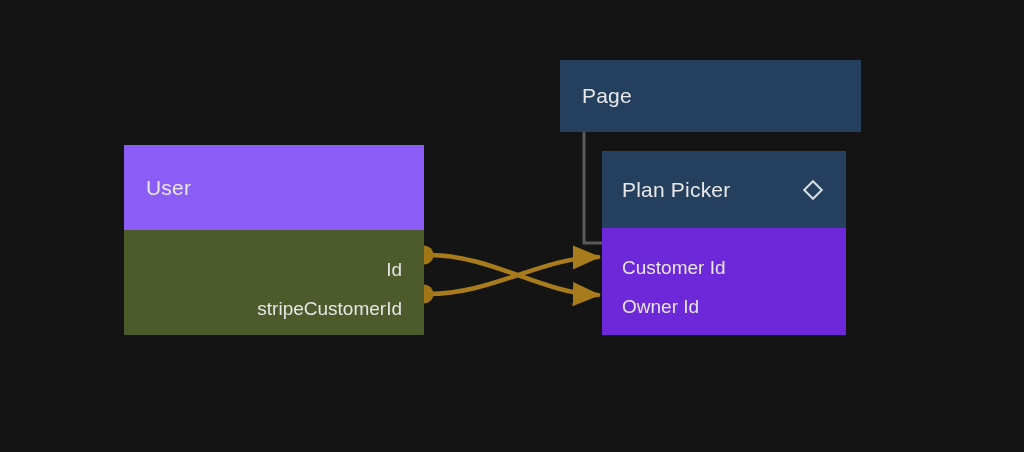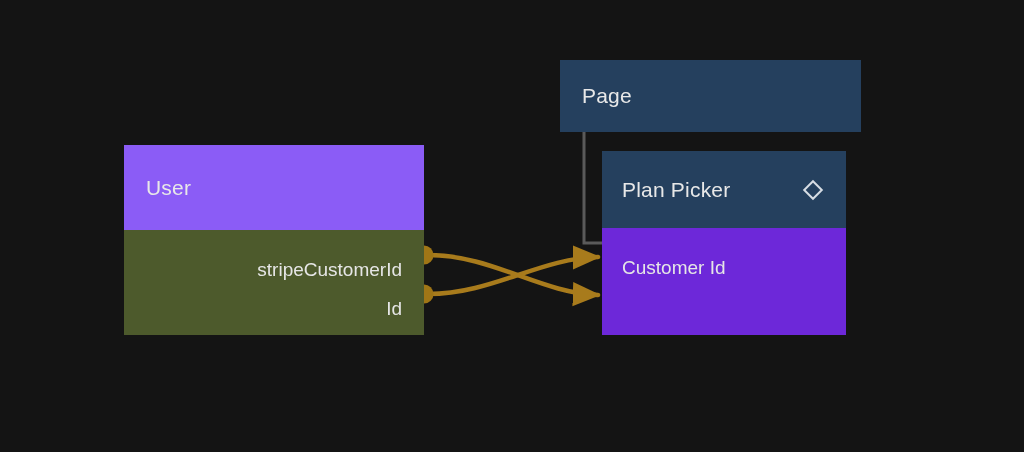--- a/index.html
+++ b/index.html
@@ -145,24 +145,24 @@
     <circle cx="424" cy="255" r="9.5" fill="#a07616"></circle>
     <circle cx="424" cy="294" r="9.5" fill="#a07616"></circle>
   </svg>
 
   <div class="node" id="node-user">
     <div class="node-header">
       <span class="node-title">User</span>
     </div>
     <div class="node-body">
       <div class="field-row">
-        <span class="field-label">stripeCustomerId</span>
+        <span class="field-label">Id</span>
       </div>
       <div class="field-row">
-        <span class="field-label">Id</span>
+        <span class="field-label">stripeCustomerId</span>
       </div>
     </div>
   </div>
 
   <div class="node" id="node-page">
     <div class="node-header">
       <span class="node-title">Page</span>
     </div>
   </div>
 
@@ -172,16 +172,19 @@
       <span>
         <svg class="diamond-icon" viewBox="0 0 22 22">
           <path d="M11,2.2 L19.8,11 L11,19.8 L2.2,11 Z" fill="none" stroke="#d7dde4" stroke-width="2" stroke-linejoin="miter"></path>
         </svg>
       </span>
     </div>
     <div class="node-body">
       <div class="field-row">
         <span class="field-label">Customer Id</span>
       </div>
+      <div class="field-row">
+        <span class="field-label">Owner Id</span>
+      </div>
     </div>
   </div>
 
 </div>
 
 </body></html>

